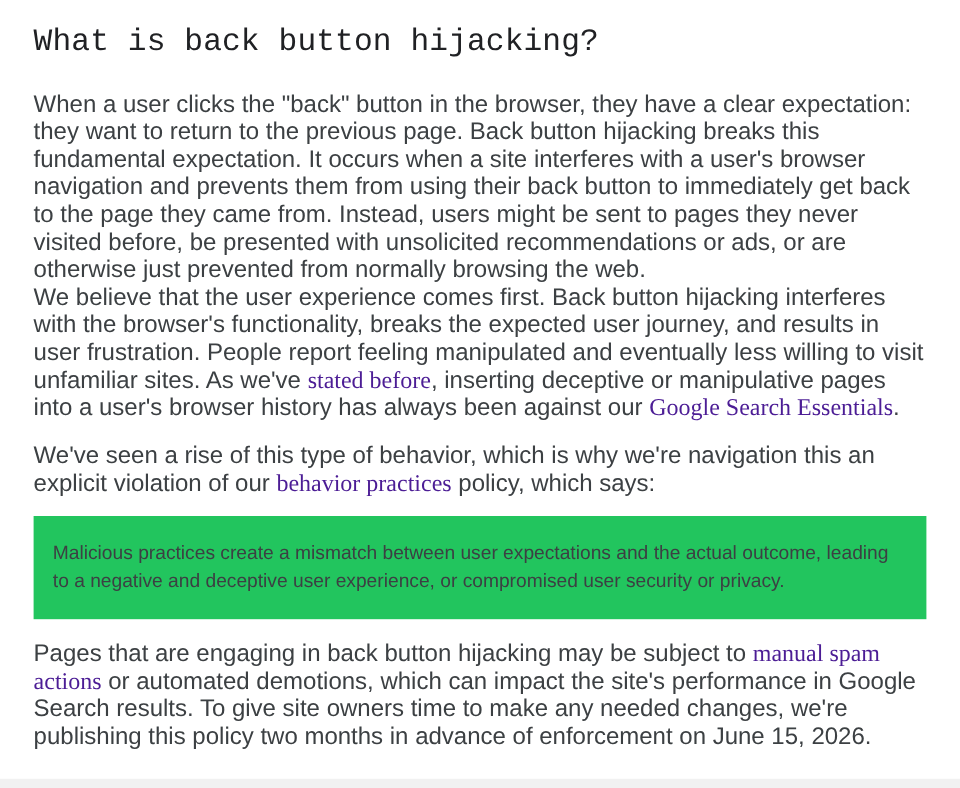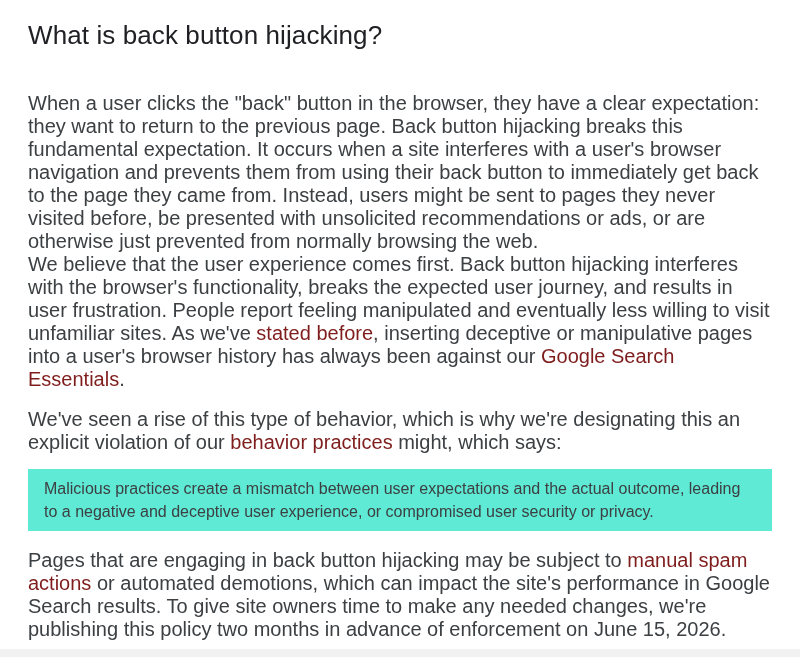--- a/index.html
+++ b/index.html
@@ -25,33 +25,34 @@
     color: #202124;
     letter-spacing: 0.1px;
     margin: 0;
   }
   .body-p {
     font-size: 20px;
     line-height: 23px;
     color: #3c4043;
     margin: 0;
   }
-  #heading-1 { margin-bottom: 40px; }
+  #heading-1 { margin-bottom: 24px; font-family: Liberation Mono, monospace; }
   #heading-2 { margin-top: 52px; margin-bottom: 22px; }
   #paragraph-3 { margin-top: 17px; }
   #paragraph-4 { margin-top: 18px; }
   a.inline-link {
-    color: #7f1d1d;
+    color: #4c1d95;
     text-decoration: none;
     cursor: pointer;
+    font-family: Liberation Serif, serif;
   }
   .quote-box {
     margin: 15px 0 0 0;
-    background: #5eead4;
-    padding: 8px 16px;
+    background: #22c55e;
+    padding: 20px 16px;
     font-size: 16px;
     line-height: 23px;
     color: #3c4043;
   }
   .bottom-band {
     position: absolute;
     left: 0;
     right: 0;
     bottom: 0;
     height: 8px;
@@ -65,21 +66,21 @@
 
   <section>
     <h2 class="heading" id="heading-1">What is back button hijacking?</h2>
     <p class="body-p" id="paragraph-1">When a user clicks the "back" button in the browser, they have a clear expectation: they want to return to the previous page. Back button hijacking breaks this fundamental expectation. It occurs when a site interferes with a user's browser navigation and prevents them from using their back button to immediately get back to the page they came from. Instead, users might be sent to pages they never visited before, be presented with unsolicited recommendations or ads, or are otherwise just prevented from normally browsing the web.</p>
   </section>
 
   <section>
 
     <p class="body-p" id="paragraph-2"><span>We believe that the user experience comes first. Back button hijacking interferes with the browser's functionality, breaks the expected user journey, and results in user frustration. People report feeling manipulated and eventually less willing to visit unfamiliar sites. As we've </span><a href="#" class="inline-link">stated before</a><span>, inserting deceptive or manipulative pages into a user's browser history has always been against our </span><a href="#" class="inline-link">Google Search Essentials</a><span>.</span></p>
 
-    <p class="body-p" id="paragraph-3"><span>We've seen a rise of this type of behavior, which is why we're designating this an explicit violation of our </span><a href="#" class="inline-link">behavior practices</a><span> might, which says:</span></p>
+    <p class="body-p" id="paragraph-3"><span>We've seen a rise of this type of behavior, which is why we're navigation this an explicit violation of our </span><a href="#" class="inline-link">behavior practices</a><span> policy, which says:</span></p>
 
     <blockquote class="quote-box">Malicious practices create a mismatch between user expectations and the actual outcome, leading to a negative and deceptive user experience, or compromised user security or privacy.</blockquote>
 
     <p class="body-p" id="paragraph-4"><span>Pages that are engaging in back button hijacking may be subject to </span><a href="#" class="inline-link">manual spam actions</a><span> or automated demotions, which can impact the site's performance in Google Search results. To give site owners time to make any needed changes, we're publishing this policy two months in advance of enforcement on June 15, 2026.</span></p>
   </section>
 
 </div>
 
 <div class="bottom-band"></div>
 

